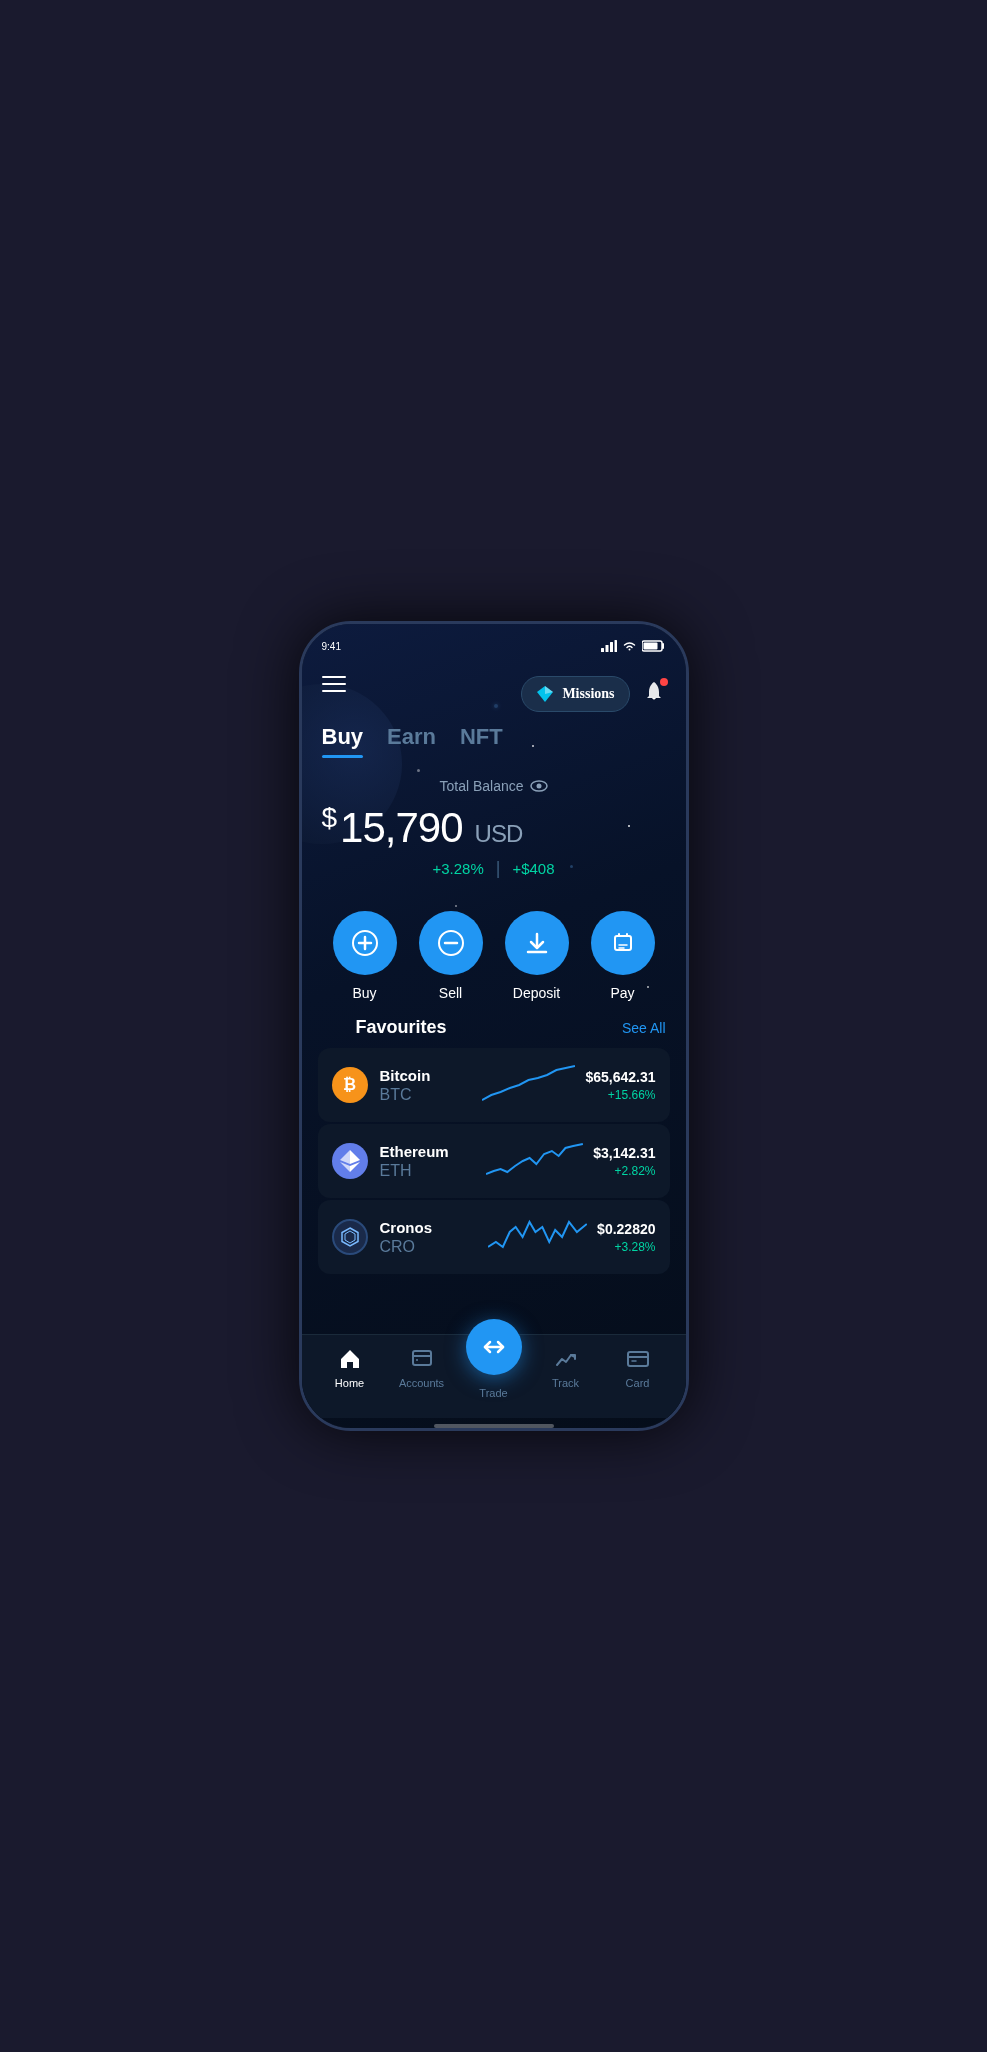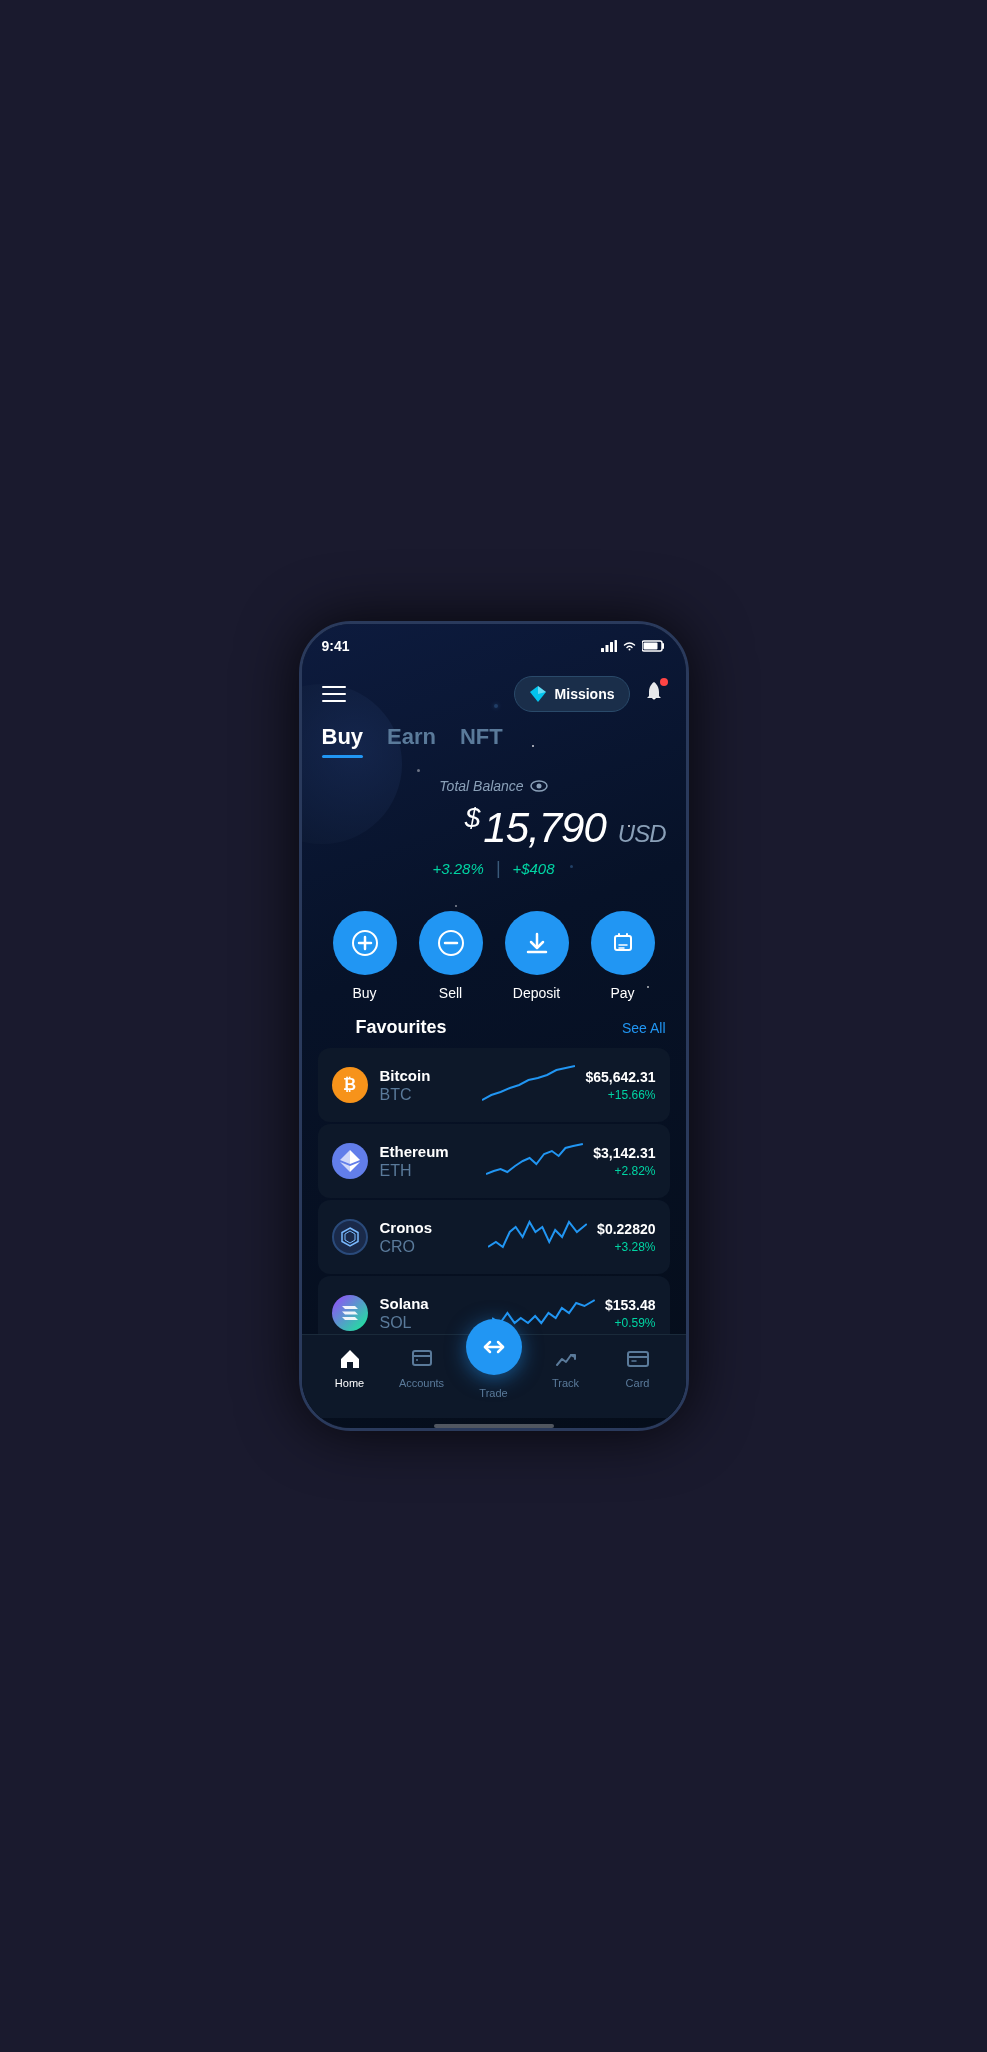--- a/index.html
+++ b/index.html
@@ -55,40 +55,40 @@
       display: flex;
       align-items: center;
       justify-content: space-between;
       padding: 0 20px;
       position: relative;
       z-index: 10;
       flex-shrink: 0;
     }
 
     .status-time {
-      font-size: 14px;
-      font-weight: 700;
+      font-size: 10px;
+      font-weight: 400;
       color: white;
     }
 
     .status-icons {
       display: flex;
       align-items: center;
       gap: 5px;
     }
 
     
     .header {
       display: flex;
-      align-items: center;
       justify-content: space-between;
       padding: 8px 20px 12px;
       position: relative;
       z-index: 10;
       flex-shrink: 0;
+      font-family: Liberation Serif, serif;
     }
 
     .hamburger {
       display: flex;
       flex-direction: column;
       gap: 5px;
       cursor: pointer;
     }
 
     .hamburger span {
@@ -172,26 +172,25 @@
       bottom: 0;
       left: 0;
       right: 0;
       height: 3px;
       background: #2196f3;
       border-radius: 2px;
     }
 
     
     .balance-section {
-      text-align: right;
+      text-align: left;
       padding: 20px 20px 16px;
       position: relative;
       z-index: 10;
       flex-shrink: 0;
-      font-style: italic;
     }
 
     .balance-label {
       color: #8aa0b8;
       font-size: 14px;
       display: flex;
       align-items: center;
       justify-content: center;
       gap: 6px;
       margin-bottom: 8px;
@@ -663,42 +662,20 @@
             <svg class="chart" viewBox="0 0 100 50" preserveAspectRatio="none">
               <polyline points="0,35 8,30 15,35 22,20 28,15 35,25 42,10 48,20 55,15 62,30 68,18 75,25 82,10 90,20 100,12" fill="none" stroke="#2196f3" stroke-width="2"></polyline>
             </svg>
           </div>
           <div class="crypto-price">
             <div class="price-value">$0.22820</div>
             <div class="price-change">+3.28%</div>
           </div>
         </div>
 
-        <div class="crypto-item">
-          <div class="crypto-icon sol-icon">
-            <svg width="20" height="16" viewBox="0 0 20 16">
-              <path d="M2,12 L15,12 L18,15 L5,15 Z" fill="white" opacity="0.9"></path>
-              <path d="M2,6.5 L15,6.5 L18,9.5 L5,9.5 Z" fill="white" opacity="0.9"></path>
-              <path d="M2,1 L15,1 L18,4 L5,4 Z" fill="white" opacity="0.9"></path>
-            </svg>
-          </div>
-          <div class="crypto-info">
-            <div class="crypto-name">Solana</div>
-            <div class="crypto-symbol">SOL</div>
-          </div>
-          <div class="chart-area">
-            <svg class="chart" viewBox="0 0 100 50" preserveAspectRatio="none">
-              <polyline points="0,30 8,35 15,25 22,35 28,30 35,35 42,28 48,35 55,25 62,30 68,20 75,25 82,15 90,18 100,12" fill="none" stroke="#2196f3" stroke-width="2"></polyline>
-            </svg>
-          </div>
-          <div class="crypto-price">
-            <div class="price-value">$153.48</div>
-            <div class="price-change">+0.59%</div>
-          </div>
-        </div>
       </div>
     </div>
 
     <div class="bottom-nav">
       <div class="nav-item">
         <svg width="24" height="24" viewBox="0 0 24 24" class="nav-icon active">
           <path d="M3 12 L12 3 L21 12 L21 21 L15 21 L15 15 L9 15 L9 21 L3 21 Z" fill="white"></path>
         </svg>
         <span class="nav-label active">Home</span>
       </div>

